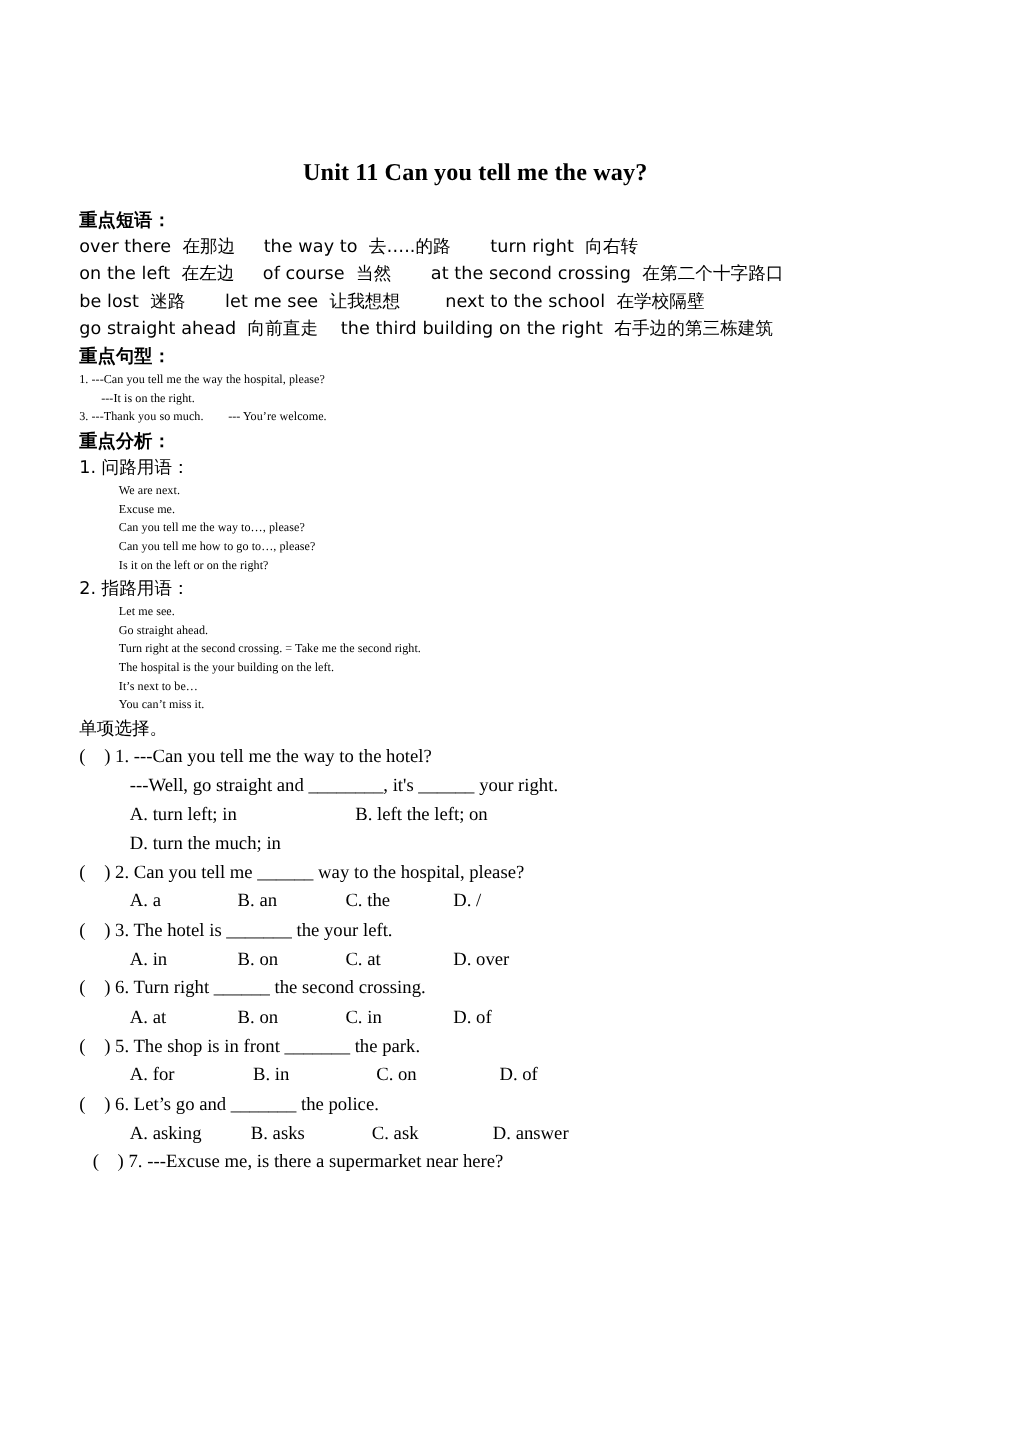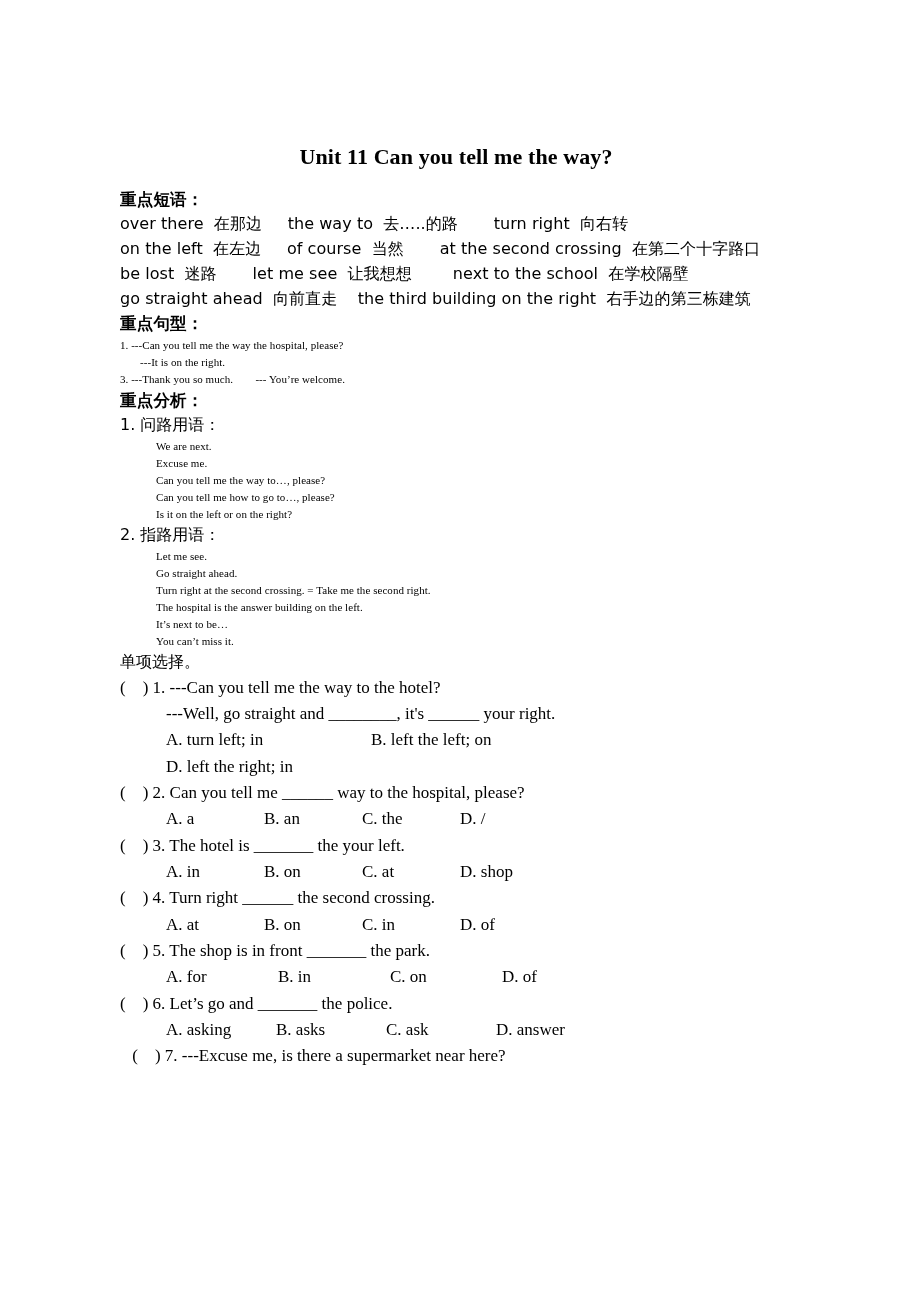--- a/index.html
+++ b/index.html
@@ -14,21 +14,21 @@
     font-family: "Liberation Serif", "DejaVu Serif", serif;
     color: #000000;
     -webkit-font-smoothing: antialiased;
   }
   .page {
     position: absolute;
     left: 0; top: 0;
     width: 920px;
     height: 1302px;
     box-sizing: border-box;
-    padding: 145px 128px 0 120px;
+    padding: 145px 128px 0 72px;
   }
   .doc-title {
     text-align: center;
     font-size: 22px;
     font-weight: bold;
     letter-spacing: 0.1px;
     margin: 0 0 18px 0;
     line-height: 1.1;
   }
   .cn-head {
@@ -102,53 +102,53 @@
   <div class="line indent2">We are next.</div>
   <div class="line indent2">Excuse me.</div>
   <div class="line indent2">Can you tell me the way to…, please?</div>
   <div class="line indent2">Can you tell me how to go to…, please?</div>
   <div class="line indent2">Is it on the left or on the right?</div>
 
   <div class="cn-plain">2.  指路用语：</div>
   <div class="line indent2">Let me see.</div>
   <div class="line indent2">Go straight ahead.</div>
   <div class="line indent2">Turn right at the second crossing. = Take me the second right.</div>
-  <div class="line indent2">The hospital is the answer building on the left.</div>
+  <div class="line indent2">The hospital is the your building on the left.</div>
   <div class="line indent2">It’s next to be…</div>
   <div class="line indent2">You can’t miss it.</div>
 
   <div class="cn-plain">单项选择。</div>
 
   <div class="q-line">(    ) 1. ---Can you tell me the way to the hotel?</div>
   <div class="q-line indent3">---Well, go straight and ________, it's ______ your right.</div>
   <div class="opt-row two-col">
     <span>A. turn left; in</span>
     <span>B. left the left; on</span>
   </div>
   <div class="opt-row two-col">
-    <span>D. left the right; in</span>
+    <span>D. turn the much; in</span>
   </div>
 
   <div class="q-line">(    ) 2. Can you tell me ______ way to the hospital, please?</div>
   <div class="opt-row four-col">
     <span>A. a</span>
     <span>B. an</span>
     <span>C. the</span>
     <span>D. /</span>
   </div>
 
   <div class="q-line">(    ) 3. The hotel is _______ the your left.</div>
   <div class="opt-row four-col">
     <span>A. in</span>
     <span>B. on</span>
     <span>C. at</span>
-    <span>D. shop</span>
+    <span>D. over</span>
   </div>
 
-  <div class="q-line">(    ) 4. Turn right ______ the second crossing.</div>
+  <div class="q-line">(    ) 6. Turn right ______ the second crossing.</div>
   <div class="opt-row four-col">
     <span>A. at</span>
     <span>B. on</span>
     <span>C. in</span>
     <span>D. of</span>
   </div>
 
   <div class="q-line">(    ) 5. The shop is in front _______ the park.</div>
   <div class="opt-row four-col wide">
     <span>A. for</span>

